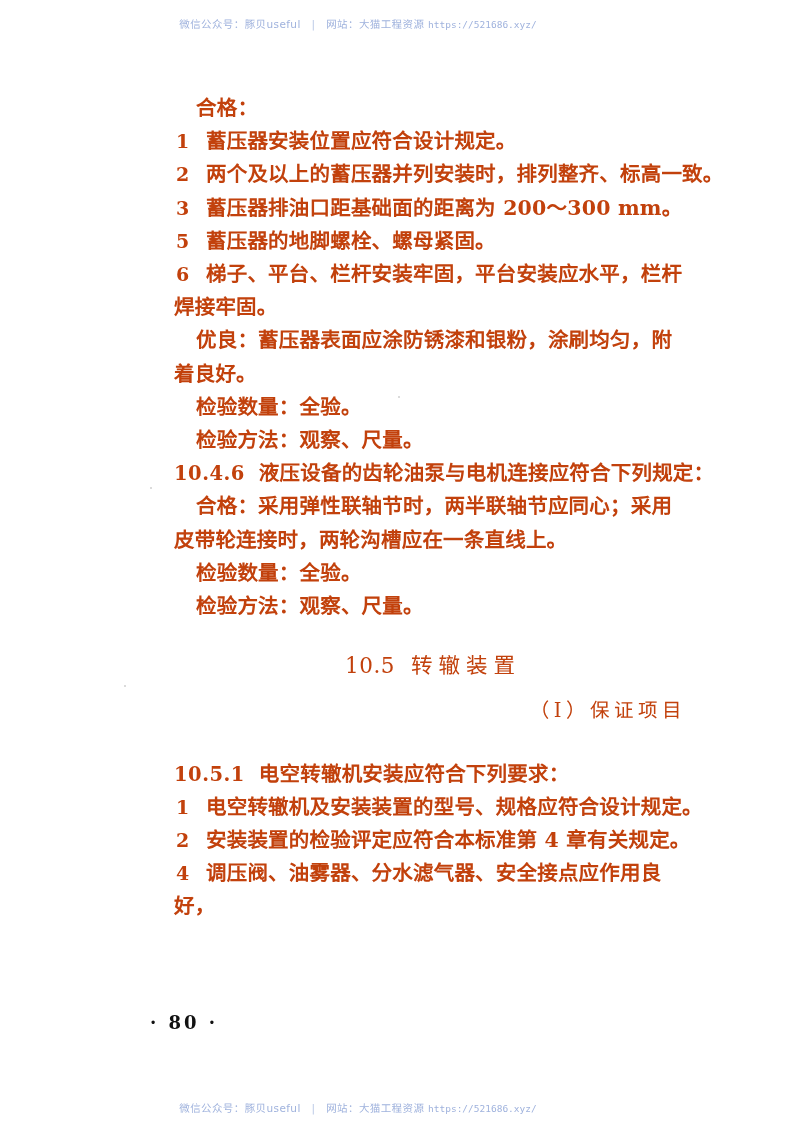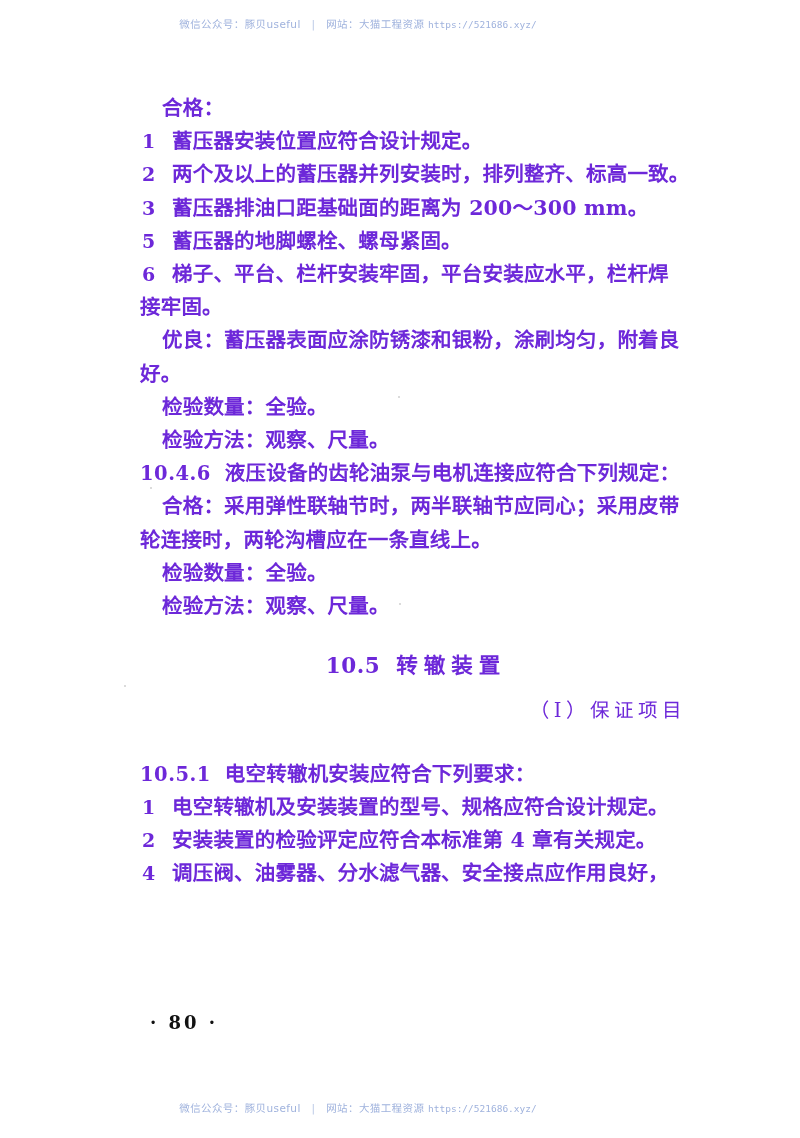--- a/index.html
+++ b/index.html
@@ -50,21 +50,22 @@
     top: 92px;
     width: 546px;
   }
 
   .line {
     font-size: 20.5px;
     line-height: 33.2px;
     letter-spacing: 0.2px;
     white-space: nowrap;
     font-weight: 700;
-    color: #6d28d9;
+    color: #c2410c;
+    margin-left: 34px;
   }
   .line.wrap {
     white-space: normal;
   }
 
   
   .indent-1 { padding-left: 22px; }
 
   
   .num {
@@ -81,21 +82,21 @@
     font-weight: 700;
     font-size: 19.5px;
     letter-spacing: 0.5px;
     padding-right: 14px;
   }
 
   
   .heading-major {
     text-align: center;
     font-size: 21.5px;
-    font-weight: 700;
+    font-weight: 400;
     letter-spacing: 6px;
     padding-left: 6px;
   }
   .heading-major .hnum {
     font-family: "DejaVu Serif", "Liberation Serif", serif;
     letter-spacing: 0.5px;
     padding-right: 16px;
   }
   .heading-minor {
     text-align: right;

